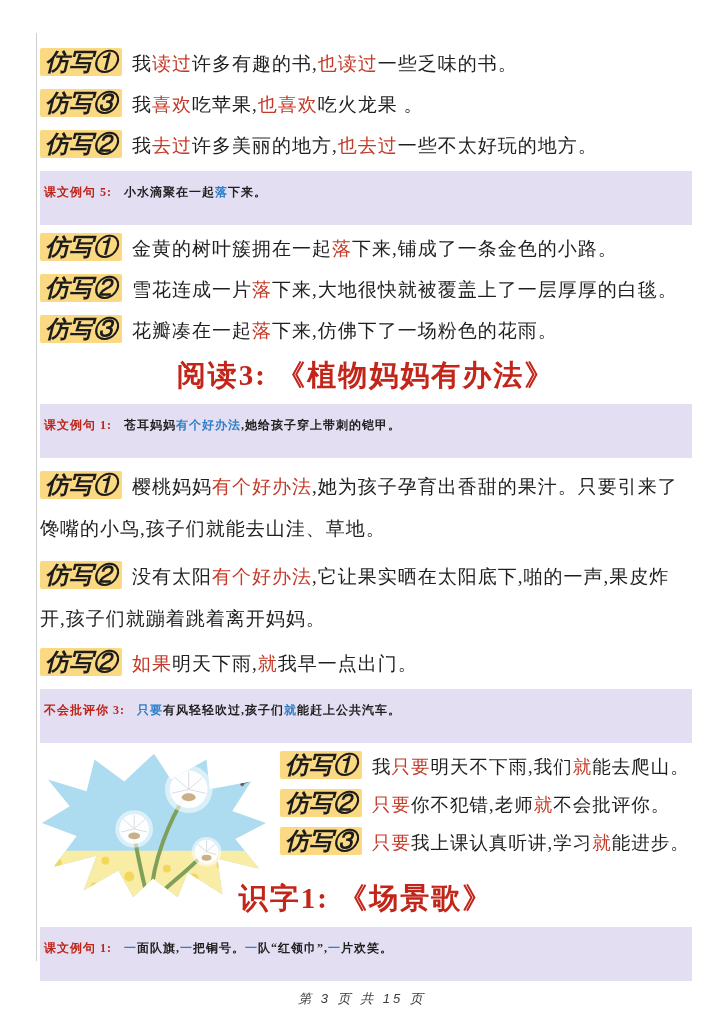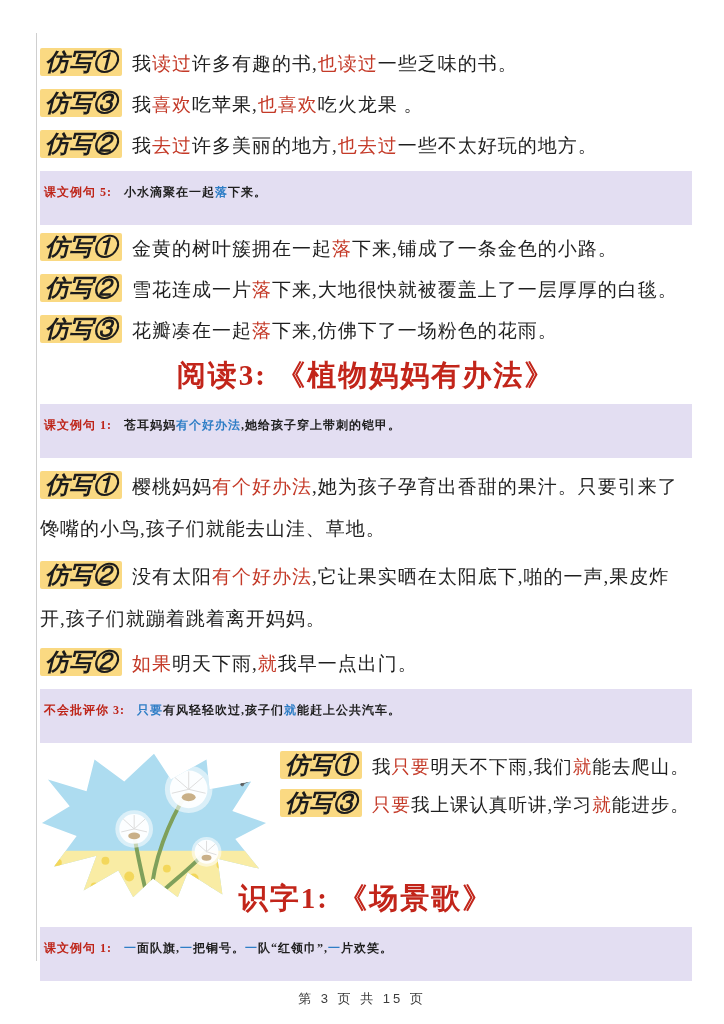--- a/index.html
+++ b/index.html
@@ -48,21 +48,21 @@
     color:var(--title-red,#C2251A);
     text-align:center;margin:10px 0 8px;letter-spacing:2px;
   }
   .image-group{position:relative;margin:2px 0 0;min-height:118px;}
   #dandelion-art{position:absolute;left:0;top:0;width:228px;height:148px;display:none;}
   .group-lines{margin-left:240px;text-align:left;}
   .group-line{white-space:nowrap;margin:7px 0;line-height:30px;font-size:18.5px;}
   #footer{
     position:absolute;bottom:16px;left:0;width:100%;
     text-align:center;font-size:13px;color:#3c3c3c;
-    font-family:"Liberation Sans", sans-serif;letter-spacing:3px;
+    font-family:"Liberation Sans", sans-serif;letter-spacing:3px;font-style:italic;
   }
 </style>
 </head>
 <body>
 
 <div id="page">
   <div id="left-rule"></div>
   <div id="content">
       <div class="row fangxie"><span class="chip">仿写①</span><span class="seg-k">我</span><span class="seg-r">读过</span><span class="seg-k">许多有趣的书,</span><span class="seg-r">也读过</span><span class="seg-k">一些乏味的书。</span></div>
       <div class="row fangxie"><span class="chip">仿写③</span><span class="seg-k">我</span><span class="seg-r">喜欢</span><span class="seg-k">吃苹果,</span><span class="seg-r">也喜欢</span><span class="seg-k">吃火龙果 。</span></div>
@@ -124,20 +124,21 @@
       <g stroke="#666" stroke-width="1" fill="#555">
         <circle cx="204" cy="33" r="1.5"></circle>
               <path d="M204,33 l5,-7 M204,33 l7,-3 M204,33 l2,-8"></path>
         <circle cx="214,44" cy="44" r="1.2"></circle>
               <path d="M214,44 l5,-6 M214,44 l7,-2"></path>
       </g>
     </g>
   </svg>
         <div class="group-lines">
           <div class="row fangxie group-line"><span class="chip">仿写①</span><span class="seg-k">我</span><span class="seg-r">只要</span><span class="seg-k">明天不下雨,我们</span><span class="seg-r">就</span><span class="seg-k">能去爬山。</span></div>
+          <div class="row fangxie group-line"><span class="chip">仿写②</span><span class="seg-r">只要</span><span class="seg-k">你不犯错,老师</span><span class="seg-r">就</span><span class="seg-k">不会批评你。</span></div>
           <div class="row fangxie group-line"><span class="chip">仿写③</span><span class="seg-r">只要</span><span class="seg-k">我上课认真听讲,学习</span><span class="seg-r">就</span><span class="seg-k">能进步。</span></div>
         </div>
       </div>
       <div class="section-title">识字1: 《场景歌》</div>
       <div class="band"><span class="band-label">课文例句 1:</span><span class="seg-b">一</span><span class="seg-k">面队旗,</span><span class="seg-b">一</span><span class="seg-k">把铜号。</span><span class="seg-b">一</span><span class="seg-k">队“红领巾”,</span><span class="seg-b">一</span><span class="seg-k">片欢笑。</span></div>
     </div>
 
   <div id="footer">第 3 页 共 15 页</div>
 </div>
 

